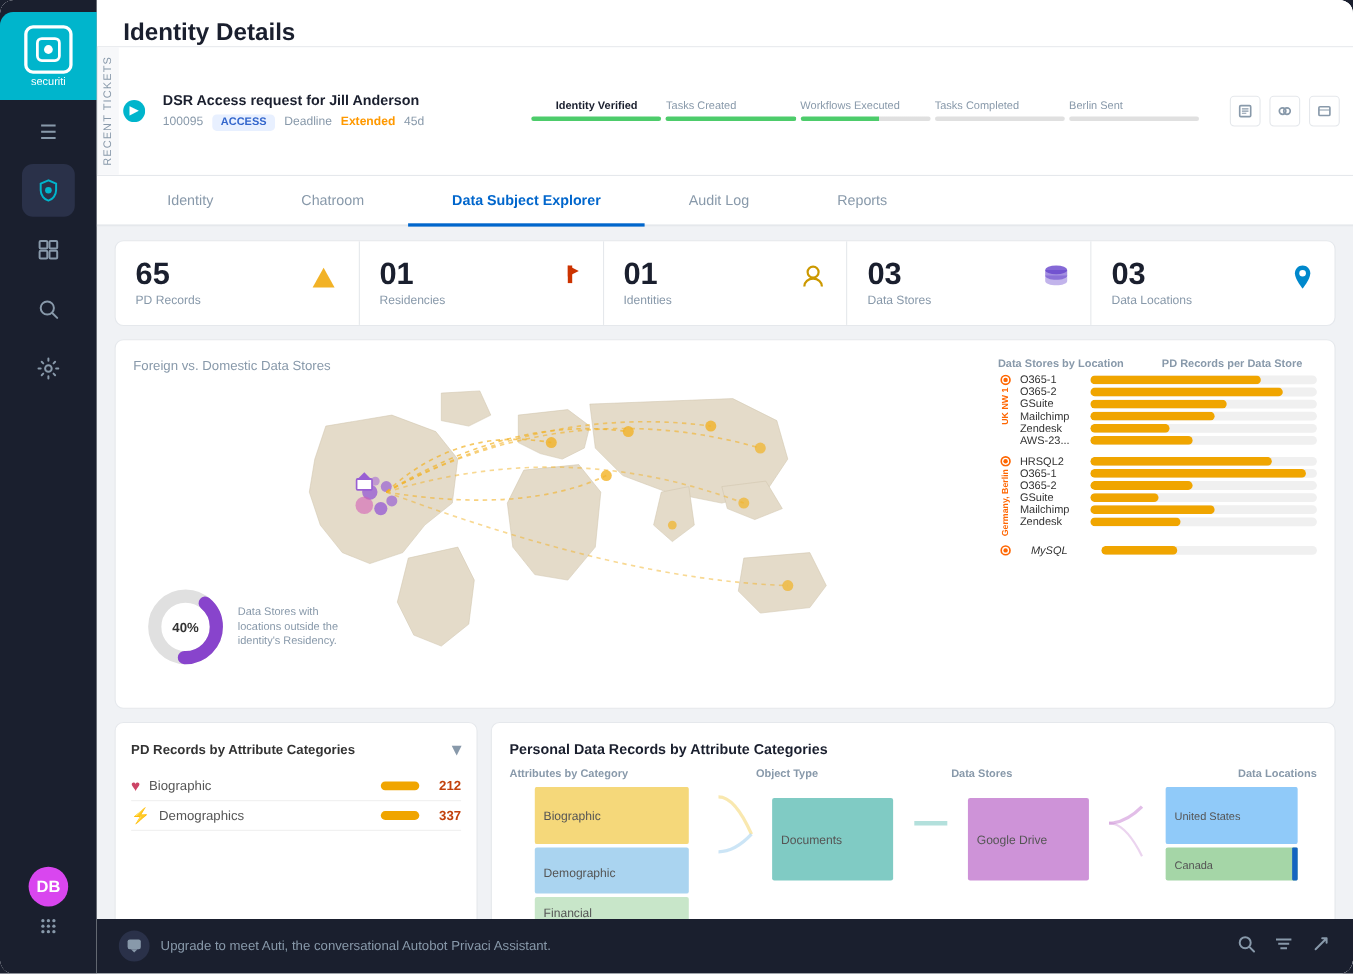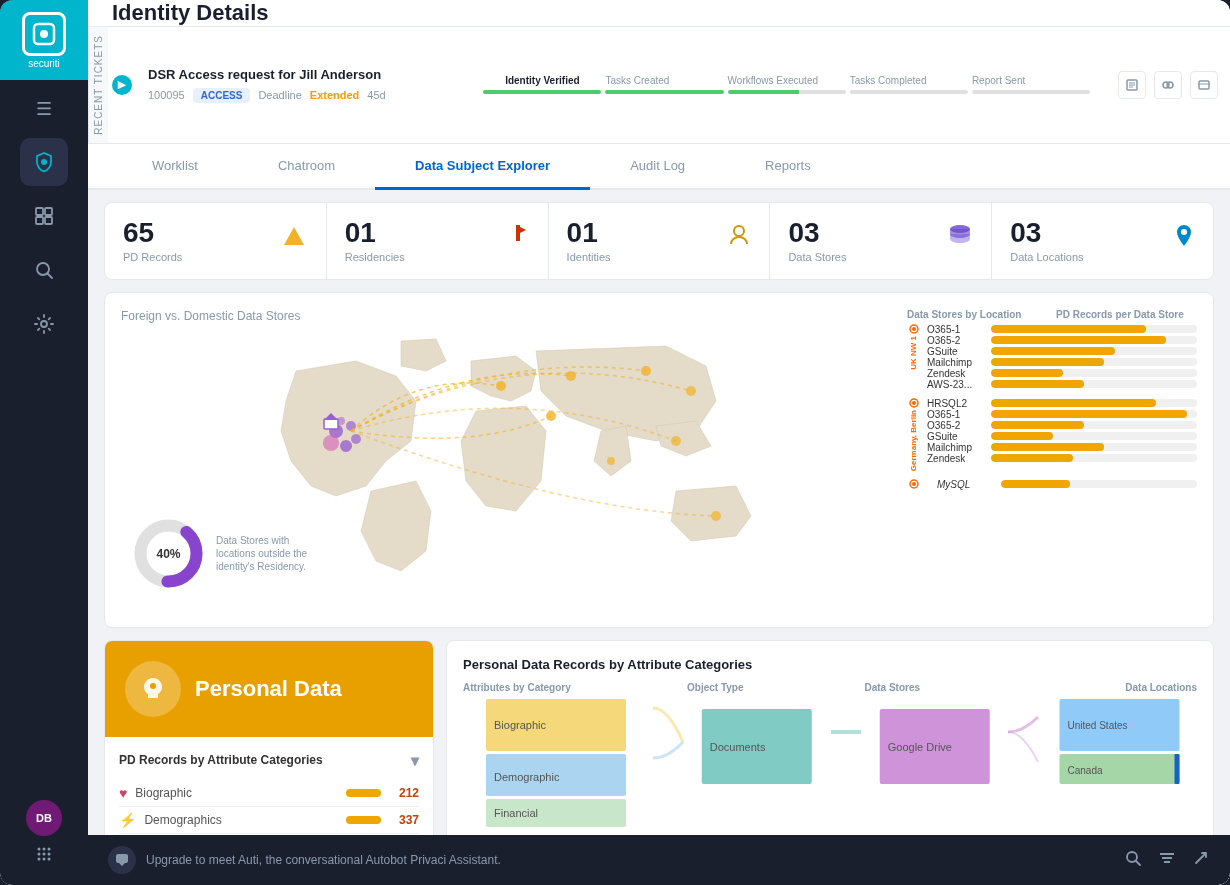--- a/index.html
+++ b/index.html
@@ -14,21 +14,21 @@
       background: #f0f2f5;
     }
 
     
     .sidebar {
       width: 88px;
       background: #1a1f2e;
       display: flex;
       flex-direction: column;
       align-items: center;
-      padding: 0;
+      padding: 11px;
       flex-shrink: 0;
       border-radius: 12px 0 0 12px;
     }
     .sidebar-logo {
       width: 88px;
       height: 80px;
       background: #00b5cc;
       display: flex;
       align-items: center;
       justify-content: center;
@@ -90,47 +90,47 @@
       display: flex;
       flex-direction: column;
       align-items: center;
       gap: 8px;
       padding-bottom: 16px;
     }
     .avatar-db {
       width: 36px;
       height: 36px;
       border-radius: 50%;
-      background: #701a75;
+      background: #d946ef;
       color: white;
       display: flex;
       align-items: center;
       justify-content: center;
-      font-size: 11px;
+      font-size: 15px;
       font-weight: bold;
       cursor: pointer;
     }
     .sidebar-dot {
       color: #8899aa;
       font-size: 20px;
     }
 
     
     .main-content {
       flex: 1;
       display: flex;
       flex-direction: column;
       background: #f0f2f5;
       overflow: hidden;
     }
 
     
     .header {
       background: white;
-      padding: 0 24px 0;
+      padding: 16px 24px 0;
       border-bottom: 1px solid #e5e8ec;
     }
     .page-title {
       font-size: 22px;
       font-weight: 600;
       color: #1a1f2e;
       margin-bottom: 0;
     }
 
     
@@ -566,21 +566,21 @@
             </div>
             <div style="display:flex; flex-direction:column; align-items:flex-start; flex:1; margin-left:4px;">
               <span class="step-label" style="font-size:10px; color:#8899aa; margin-bottom:4px;">Workflows Executed</span>
               <div style="width:100%; height:4px; background: linear-gradient(to right, #4dcc6b 60%, #e0e0e0 40%); border-radius:2px;"></div>
             </div>
             <div style="display:flex; flex-direction:column; align-items:flex-start; flex:1; margin-left:4px;">
               <span class="step-label" style="font-size:10px; color:#8899aa; margin-bottom:4px;">Tasks Completed</span>
               <div style="width:100%; height:4px; background:#e0e0e0; border-radius:2px;"></div>
             </div>
             <div style="display:flex; flex-direction:column; align-items:flex-start; flex:1; margin-left:4px;">
-              <span class="step-label" style="font-size:10px; color:#8899aa; margin-bottom:4px;">Report Sent</span>
+              <span class="step-label" style="font-size:10px; color:#8899aa; margin-bottom:4px;">Berlin Sent</span>
               <div style="width:100%; height:4px; background:#e0e0e0; border-radius:2px;"></div>
             </div>
           </div>
         </div>
 
         <div class="ticket-actions">
           <div class="action-icon">
             <svg width="14" height="14" viewBox="0 0 14 14" fill="none">
                 <rect x="2" y="2" width="10" height="10" rx="1" stroke="#8899aa" stroke-width="1.5"></rect>
                 <line x1="4" y1="5" x2="10" y2="5" stroke="#8899aa" stroke-width="1"></line>
@@ -598,21 +598,21 @@
             <svg width="14" height="14" viewBox="0 0 14 14" fill="none">
                 <rect x="2" y="3" width="10" height="8" rx="1" stroke="#8899aa" stroke-width="1.5"></rect>
                 <line x1="2" y1="6" x2="12" y2="6" stroke="#8899aa" stroke-width="1"></line>
               </svg>
           </div>
         </div>
       </div>
     </div>
 
     <div class="tabs-section">
-      <div class="tab-item">Worklist</div>
+      <div class="tab-item">Identity</div>
       <div class="tab-item">Chatroom</div>
       <div class="tab-item active">Data Subject Explorer</div>
       <div class="tab-item">Audit Log</div>
       <div class="tab-item">Reports</div>
     </div>
 
     <div class="scroll-content">
 
       <div class="stats-row">
         <div class="stat-item">
@@ -861,29 +861,20 @@
                   </div>
                 </div>
             </div>
           </div>
         </div>
       </div>
 
       <div class="bottom-row">
 
         <div class="personal-data-card">
-          <div class="pd-header">
-            <div class="pd-icon-circle">
-              <svg width="30" height="30" viewBox="0 0 30 30" fill="none">
-                <path d="M15 4C10 4 6 8 6 13c0 3 1.5 5.5 4 7v4h10v-4c2.5-1.5 4-4 4-7 0-5-4-9-9-9z" fill="white" opacity="0.9"></path>
-                <circle cx="15" cy="12" r="3" fill="#e8a000"></circle>
-              </svg>
-            </div>
-            <div class="pd-title">Personal Data</div>
-          </div>
           <div class="pd-body">
             <div class="pd-section-header">
               <span>PD Records by Attribute Categories</span>
               <span style="font-size:16px; color:#8899aa;">▾</span>
             </div>
             <div class="pd-row">
               <span class="pd-row-icon" style="color:#cc4466;">♥</span>
               <span class="pd-row-label">Biographic</span>
               <div class="pd-row-bar" style="width:35px; height:8px;"></div>
               <span class="pd-row-count">212</span>

